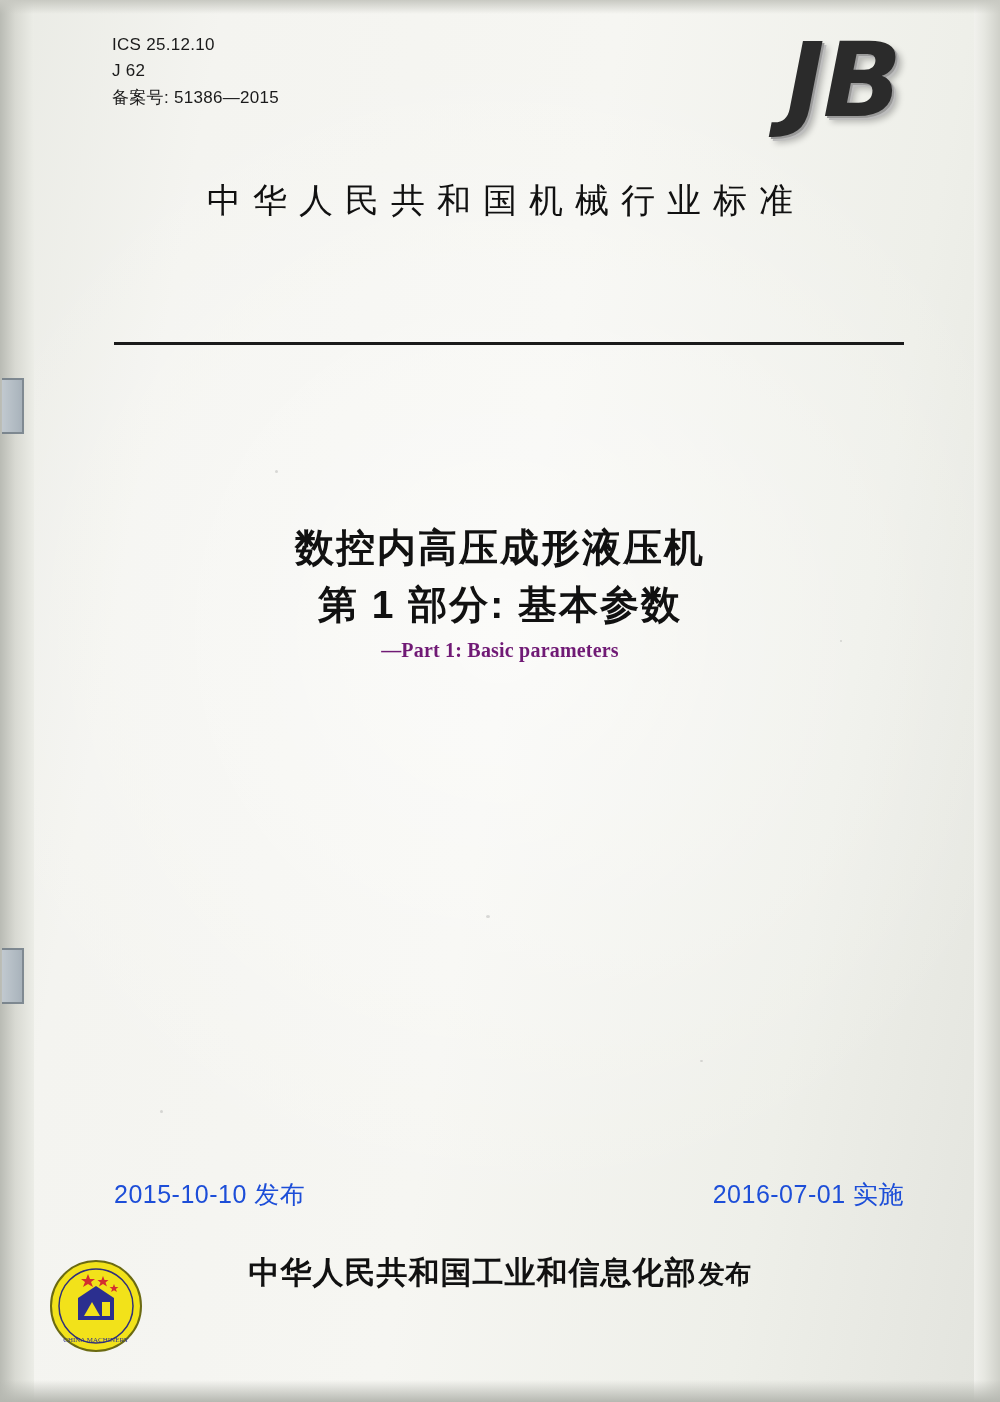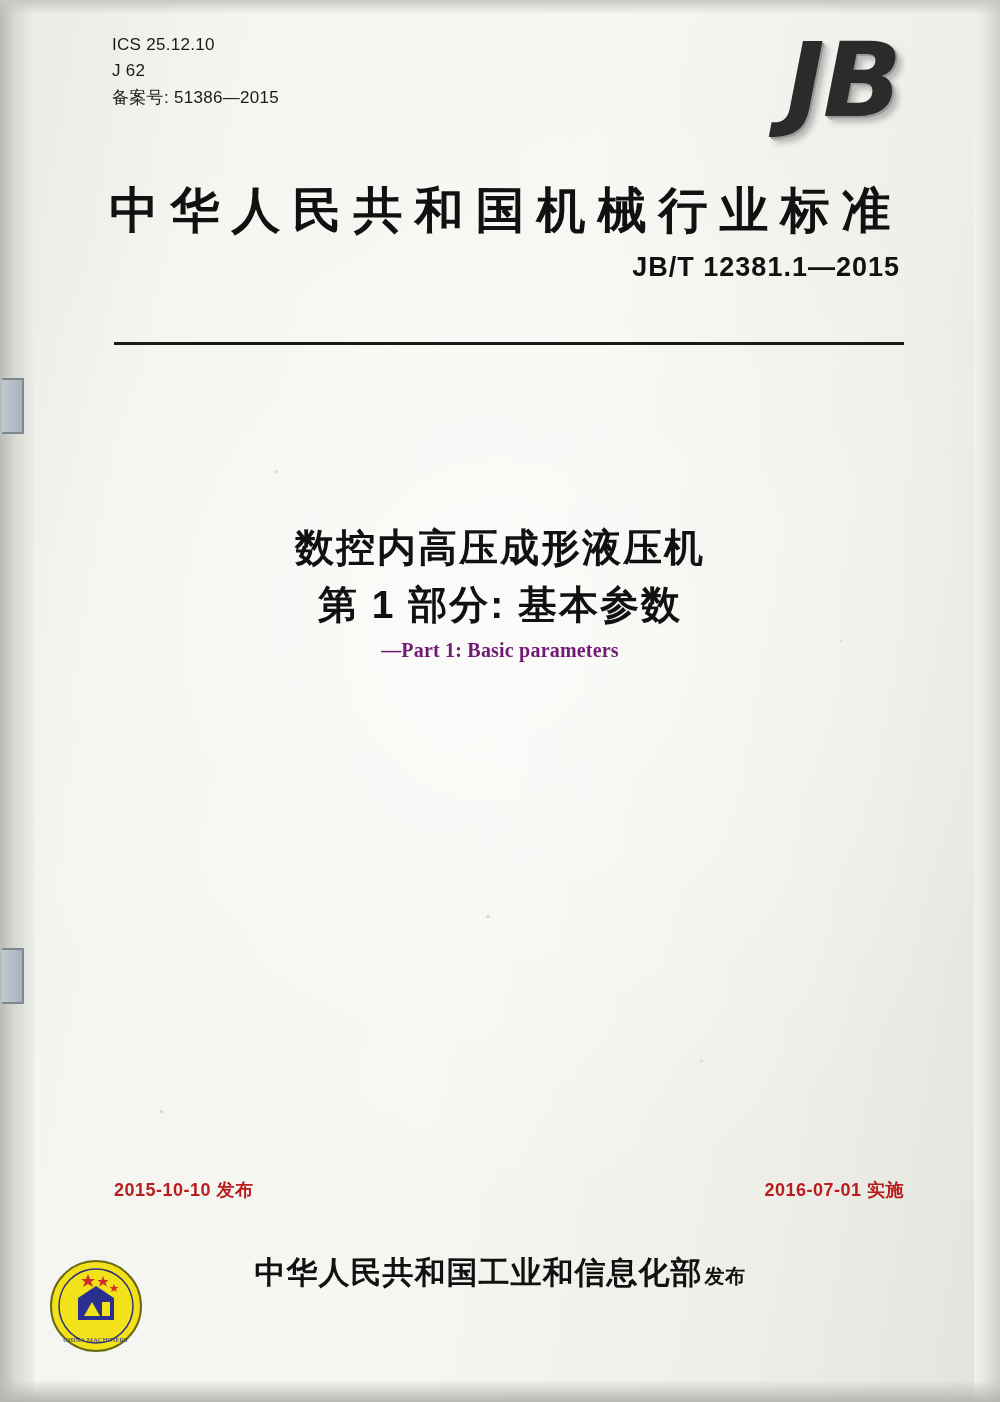--- a/index.html
+++ b/index.html
@@ -102,22 +102,22 @@
       6px 6px 6px rgba(0,0,0,0.25);
     font-family: "DejaVu Sans", sans-serif;
     text-align: right;
   }
 
   .national-title {
     position: absolute;
     left: 0; right: 0;
     top: 178px;
     text-align: center;
-    font-size: 49px;
-    font-weight: bold;
+    font-size: 34px;
+    font-weight: normal;
     letter-spacing: 12px;
     text-indent: 12px;
     color: #111;
   }
 
   .std-number {
     position: absolute;
     right: 100px;
     top: 252px;
     font-size: 27px;
@@ -177,39 +177,39 @@
   .date-row {
     position: absolute;
     left: 114px;
     right: 96px;
     top: 1178px;
     display: flex;
     justify-content: space-between;
     align-items: baseline;
   }
   .date-row .date {
-    font-size: 18px;
-    font-weight: bold;
+    font-size: 25px;
+    font-weight: normal;
     letter-spacing: 0.5px;
-    color: #b91c1c;
+    color: #1d4ed8;
   }
 
   
   .publisher {
     position: absolute;
     left: 0; right: 0;
     top: 1252px;
     text-align: center;
     font-size: 31px;
     font-weight: bold;
     letter-spacing: 1px;
     color: #111;
   }
   .publisher .small {
-    font-size: 20px;
+    font-size: 26px;
     letter-spacing: 0.5px;
     margin-left: 2px;
   }
 
   
   .seal {
     position: absolute;
     left: 48px;
     top: 1258px;
     width: 96px;
@@ -237,21 +237,20 @@
     <div class="ics-block">
       <div>ICS 25.12.10</div>
       <div>J 62</div>
       <div>备案号: 51386—2015</div>
     </div>
 
     <div class="jb-logo">JB</div>
 
     <div class="national-title">中华人民共和国机械行业标准</div>
 
-    <div class="std-number">JB/T 12381.1—2015</div>
 
     <div class="rule"></div>
 
     <div class="main-title">
       <div class="cn1">数控内高压成形液压机</div>
       <div class="cn2">第 1 部分: 基本参数</div>
       <div class="en2">—Part 1: Basic parameters</div>
     </div>
 
     <div class="date-row">

